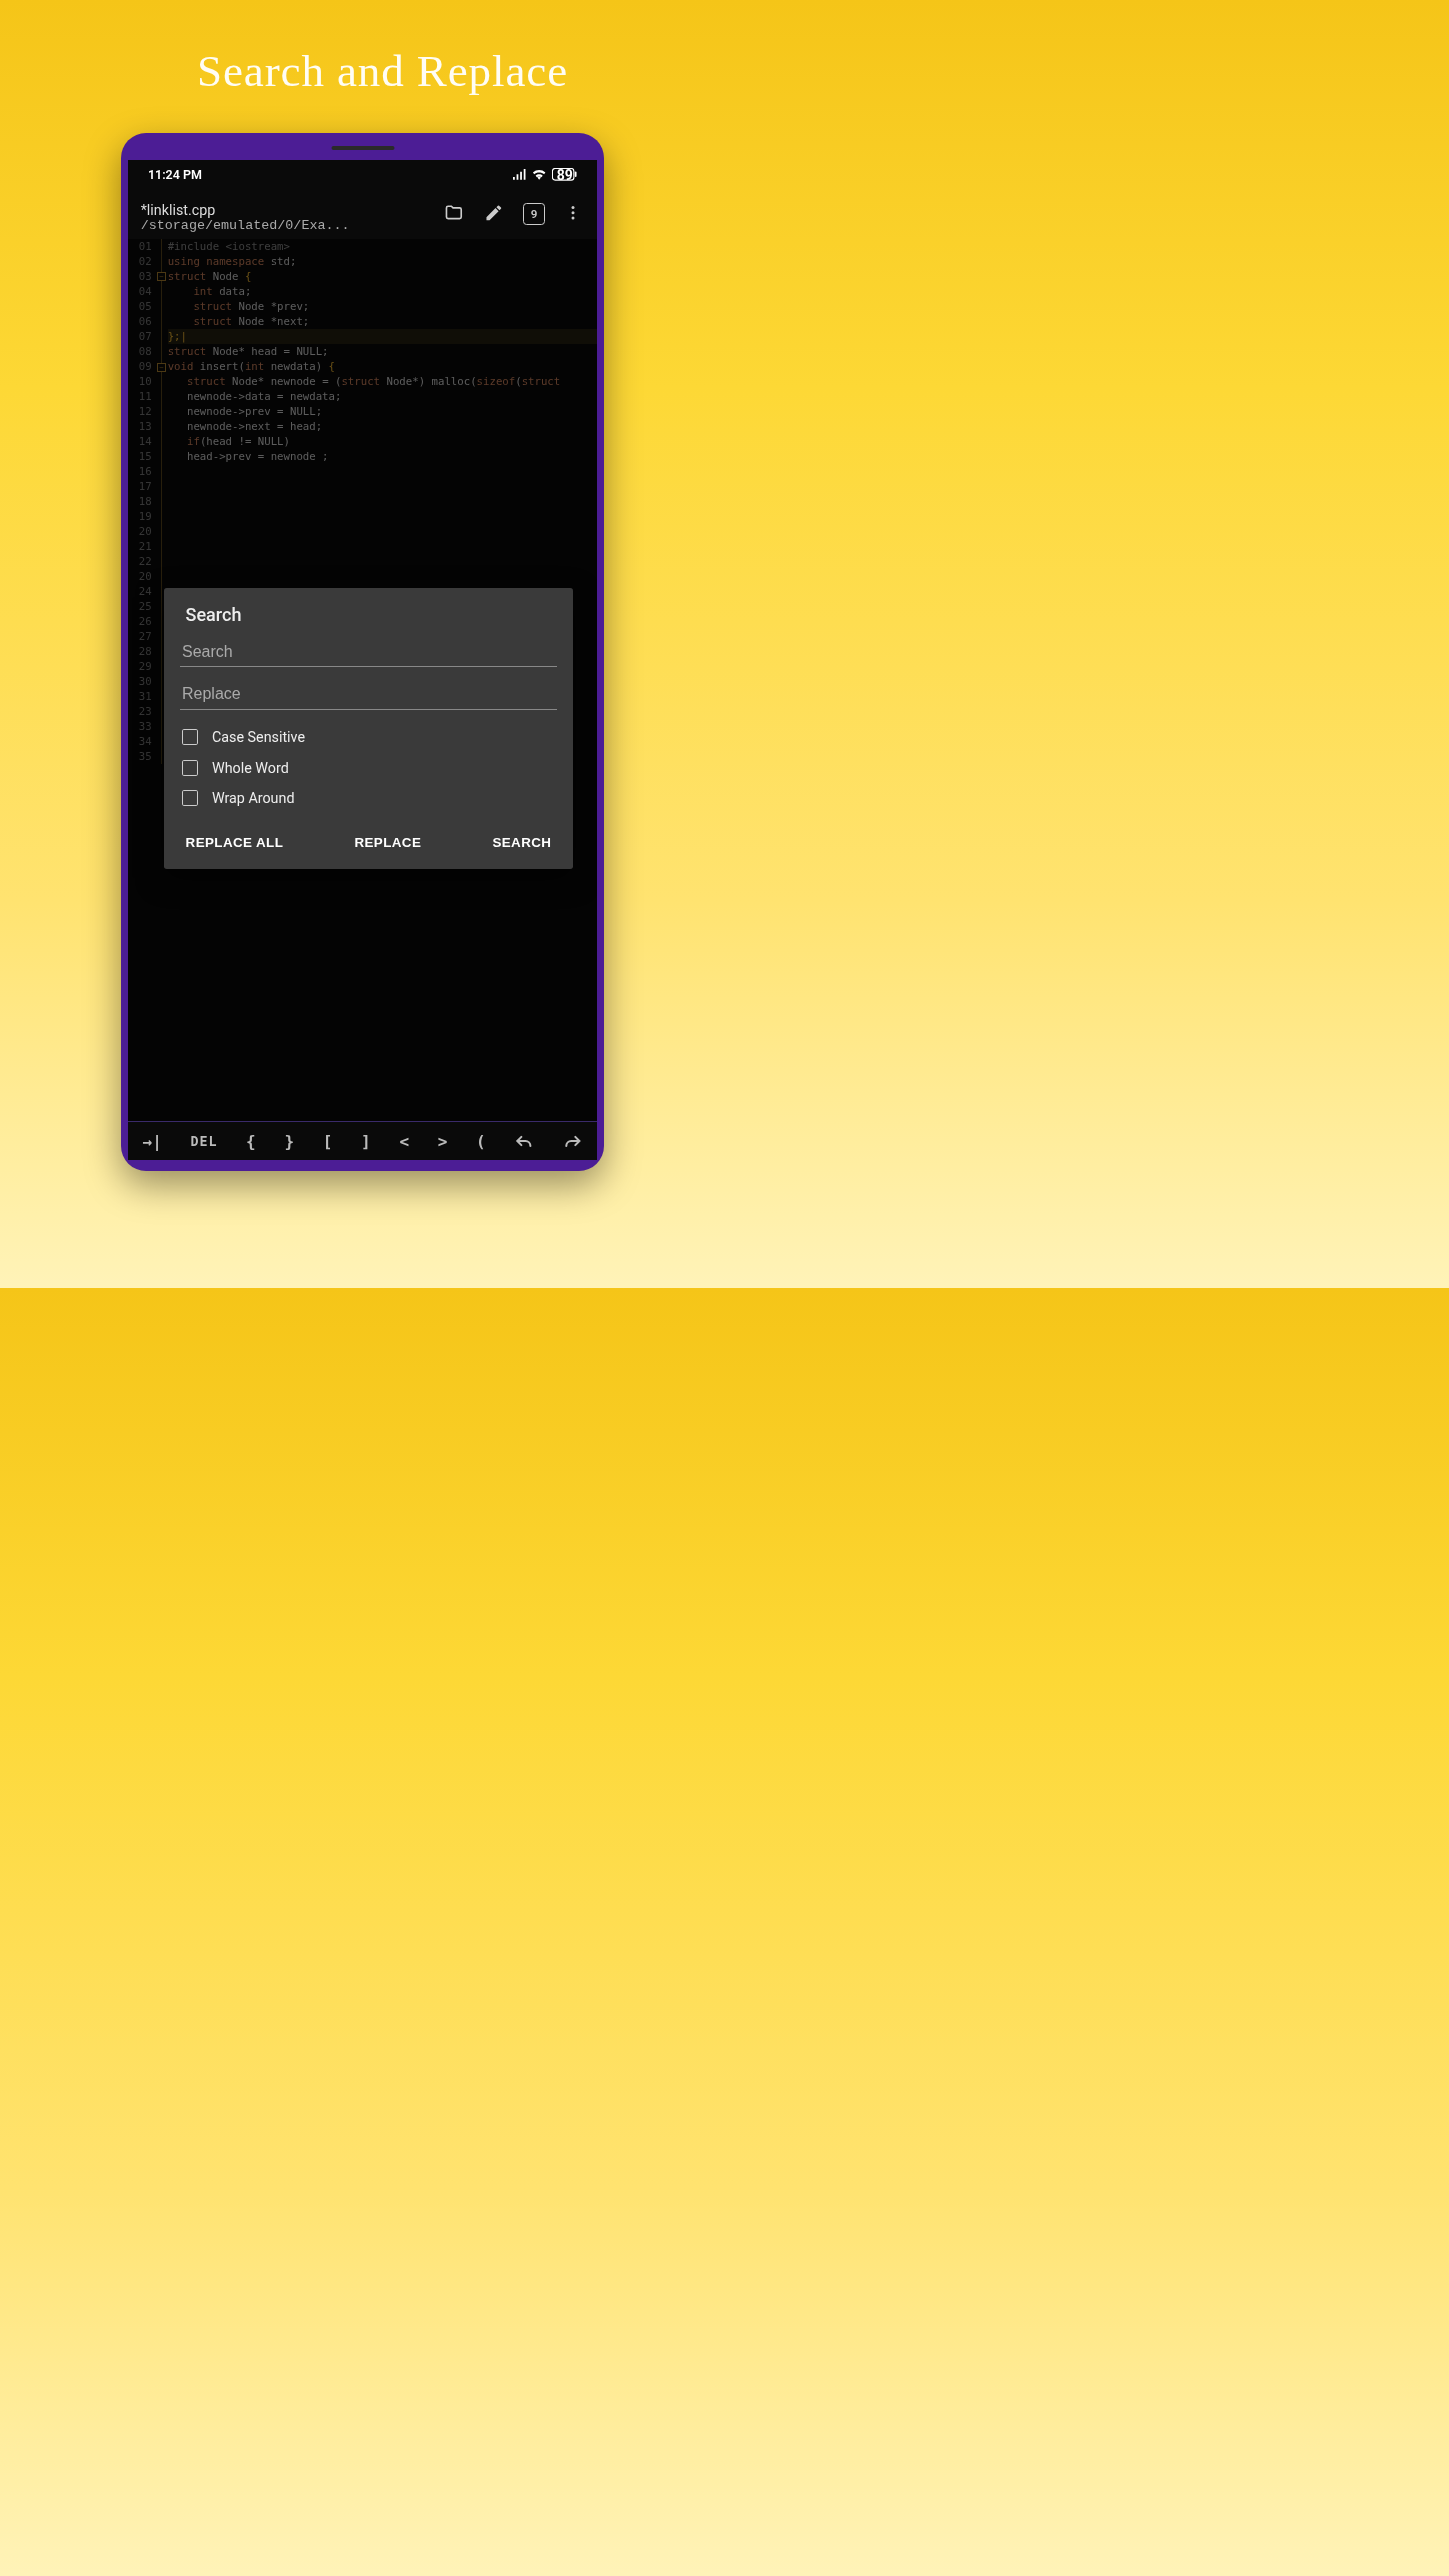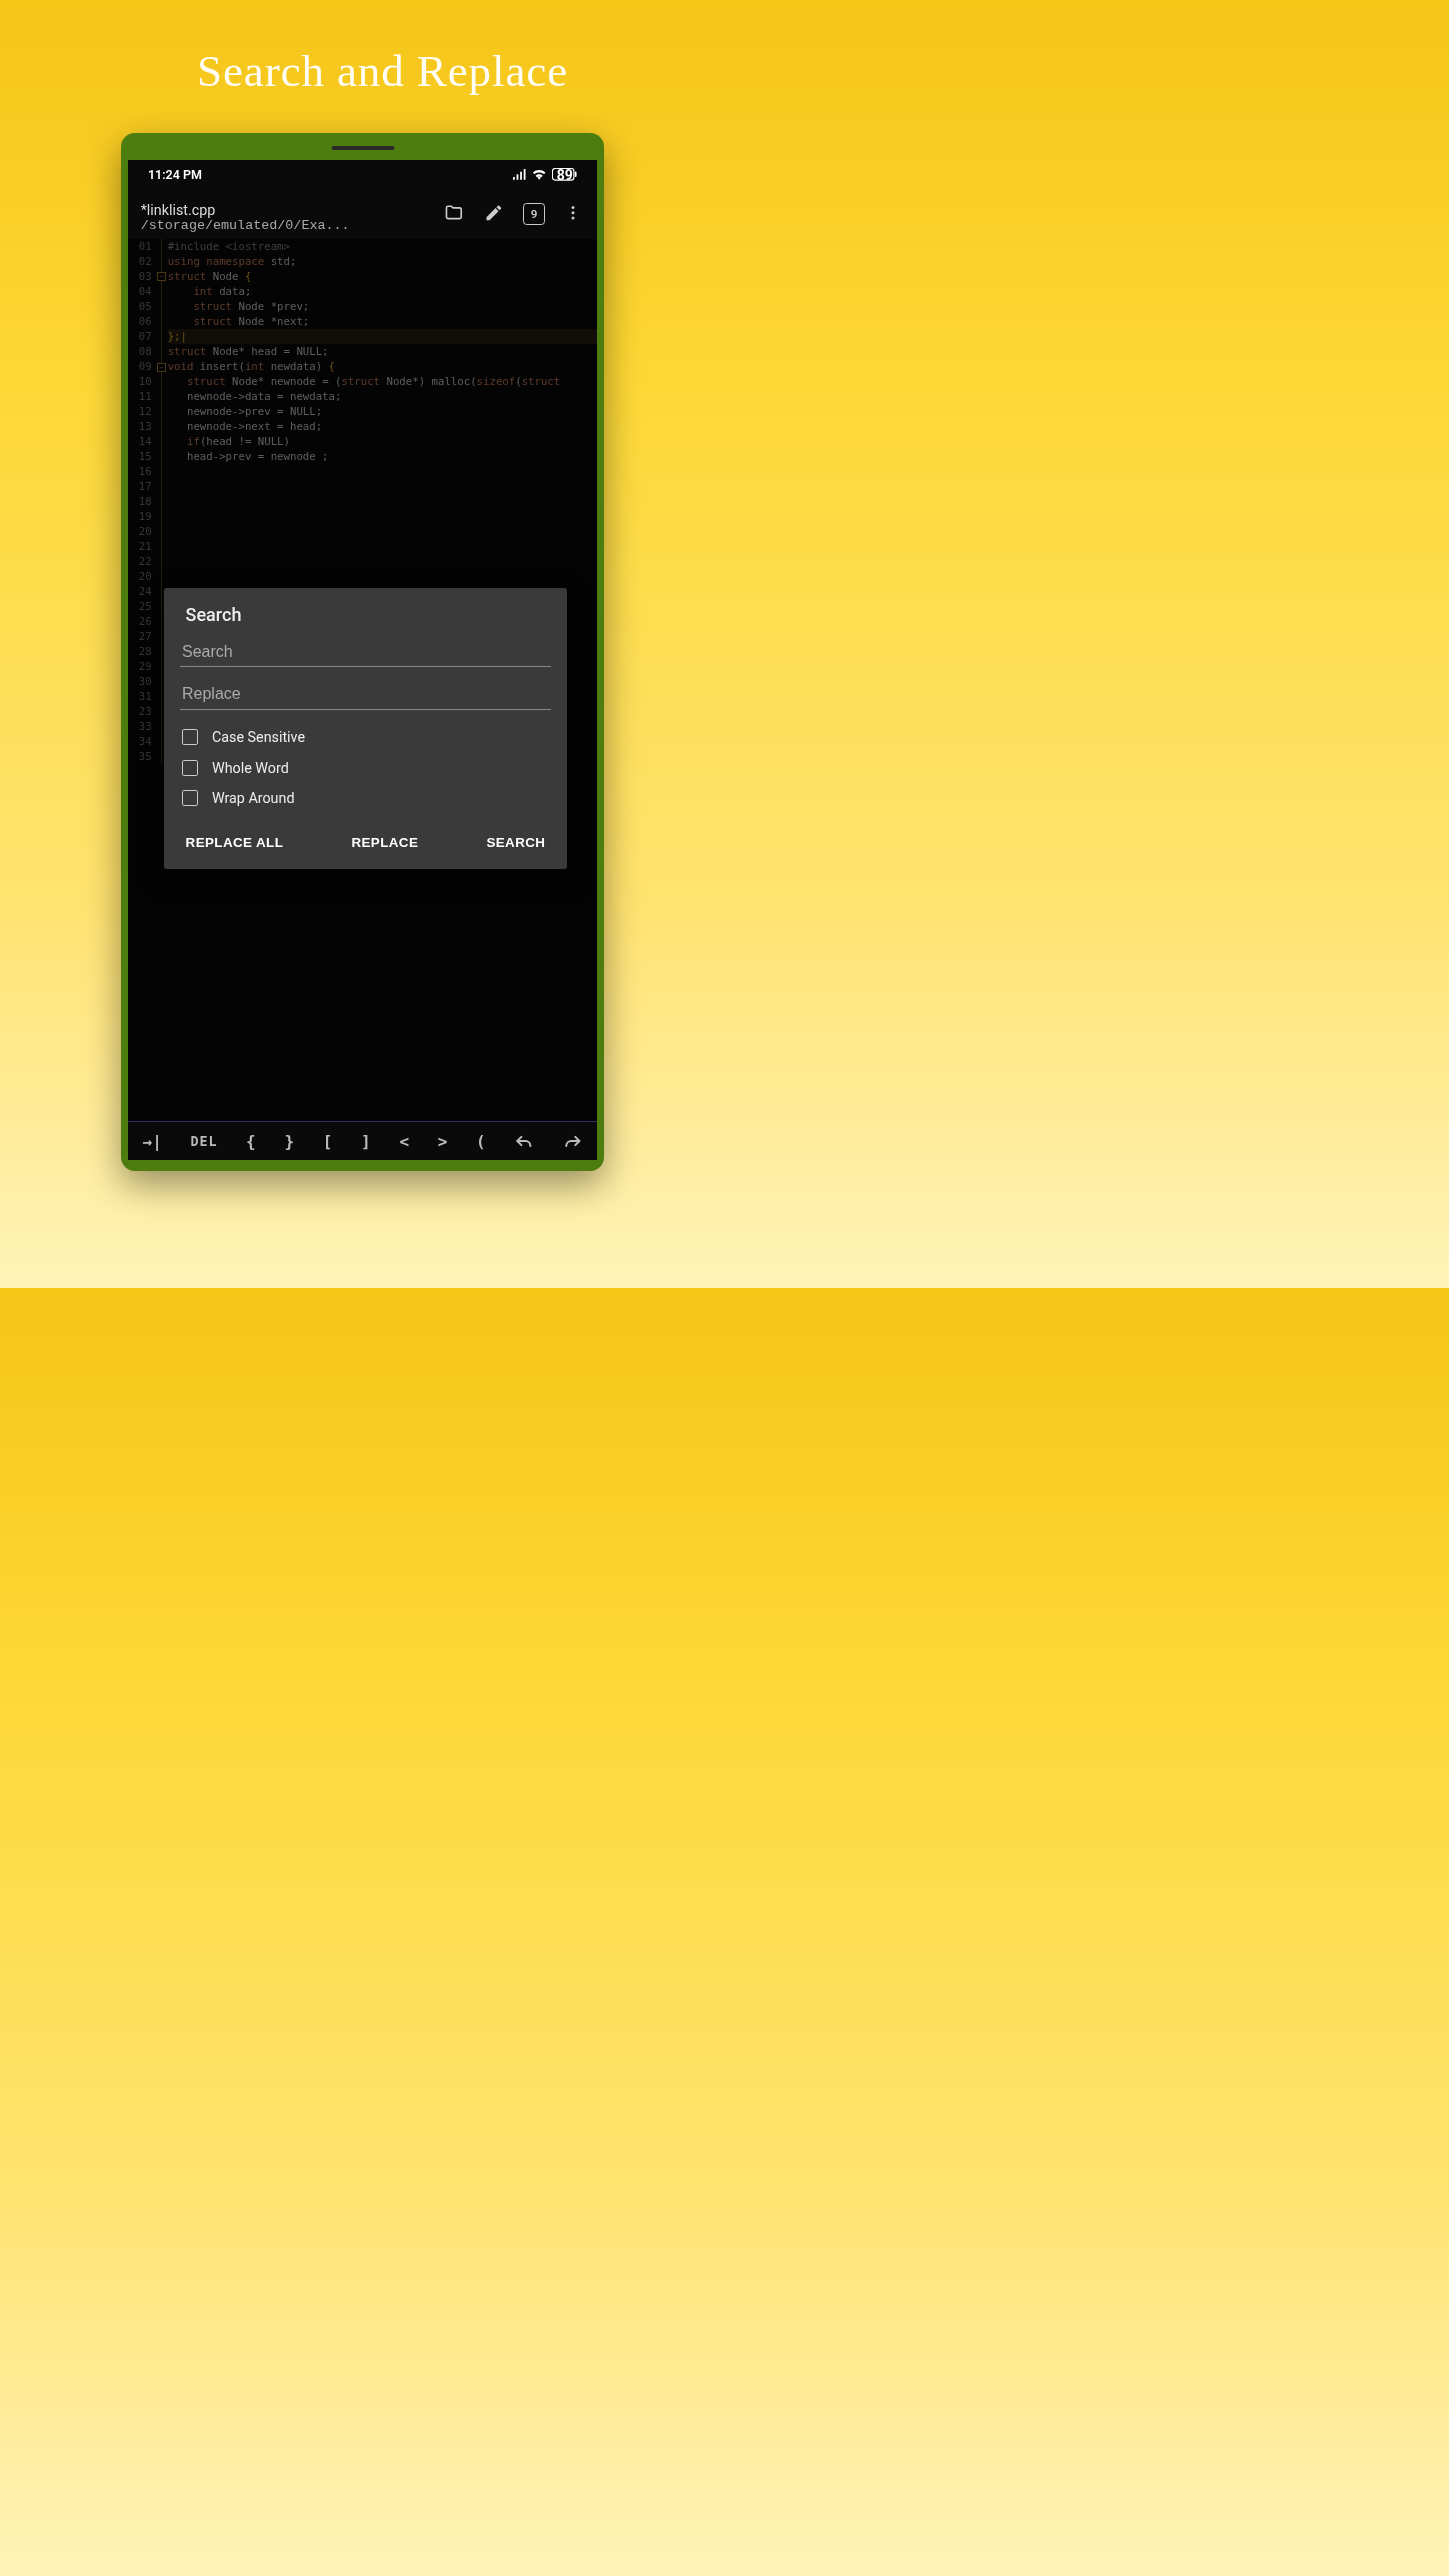--- a/index.html
+++ b/index.html
@@ -19,22 +19,22 @@
     font-weight: 300;
     font-family: "Brush Script MT", cursive, serif;
     margin-top: 45px;
     letter-spacing: 0.9px;
     margin-left: 40px;
   }
   .phone-frame {
     margin-top: 36px;
     width: 483px;
     height: 1038px;
-    background: #4d7c0f;
-    border-radius: 14px;
+    background: #4c1d95;
+    border-radius: 25px;
     box-shadow: 0 13.4px 36px rgba(0,0,0,0.4);
     position: relative;
     overflow: hidden;
   }
   .speaker {
     position: absolute;
     top: 12.5px;
     left: 50%;
     transform: translateX(-50%);
     width: 63px;
@@ -116,21 +116,21 @@
   .cur { color:#e8b030; }
   .brace{ color:#e8b030; }
   .dim-overlay {
     position:absolute; inset:0;
     background: rgba(0,0,0,0.55);
     pointer-events:none;
   }
   
   .dialog {
     position:absolute;
-    left:36px; right:30px; top:349px;
+    left:36px; right:24px; top:349px;
     background:#3a3a3a;
     border-radius:2.7px;
     padding: 16px 16px 9px 16px;
     color:#eee;
     box-shadow: 0 9px 27px rgba(0,0,0,0.6);
   }
   .dialog-title { font-size:18px; font-weight:500; margin-bottom:12.5px; padding-left:5.4px;}
   .dialog-input {
     width:100%;
     background:transparent;

